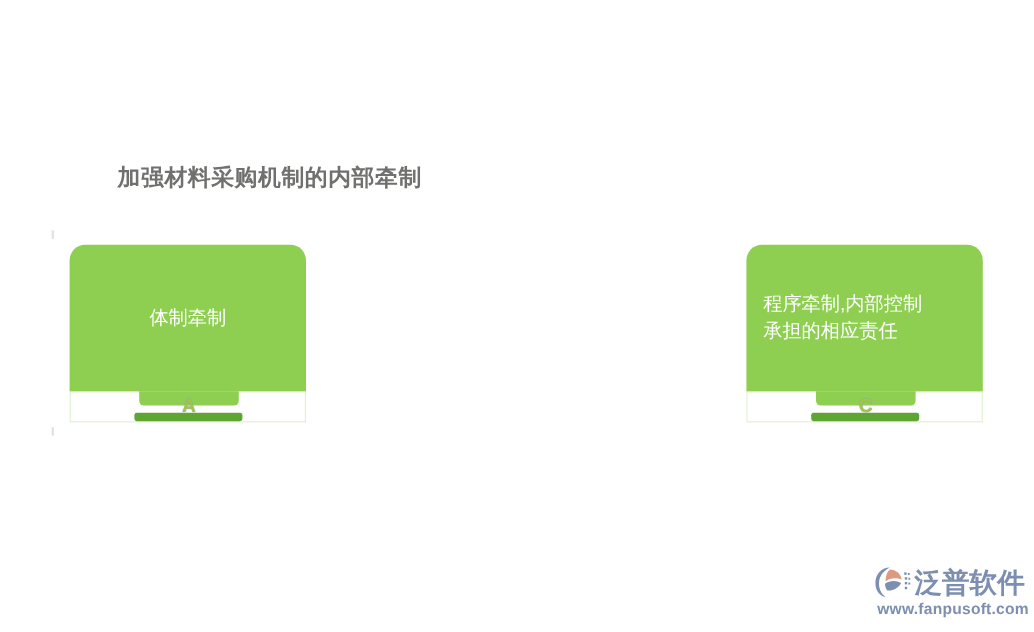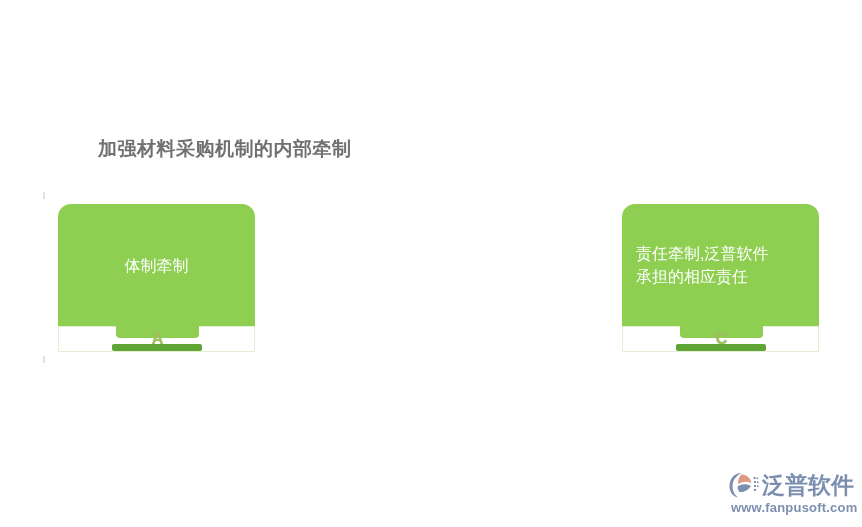--- a/index.html
+++ b/index.html
@@ -204,21 +204,21 @@
       </div>
       <div class="card-tab"></div>
       <div class="card-letter">A</div>
       <div class="card-base"></div>
     </div>
 
 
     <div class="card pos-2">
       <div class="card-frame"></div>
       <div class="card-body">
-        <div class="card-label align-left">责任牵制,泛普软件
+        <div class="card-label align-left">程序牵制,内部控制
 承担的相应责任</div>
       </div>
       <div class="card-tab"></div>
       <div class="card-letter">C</div>
       <div class="card-base"></div>
     </div>
 
   </div>
 
   <div class="watermark">

